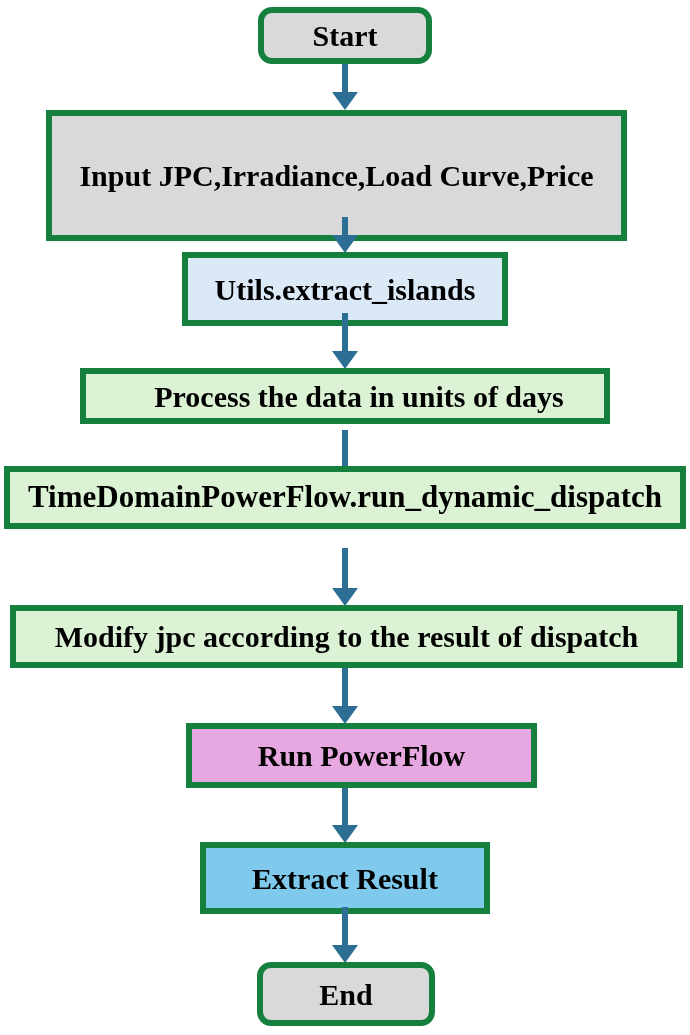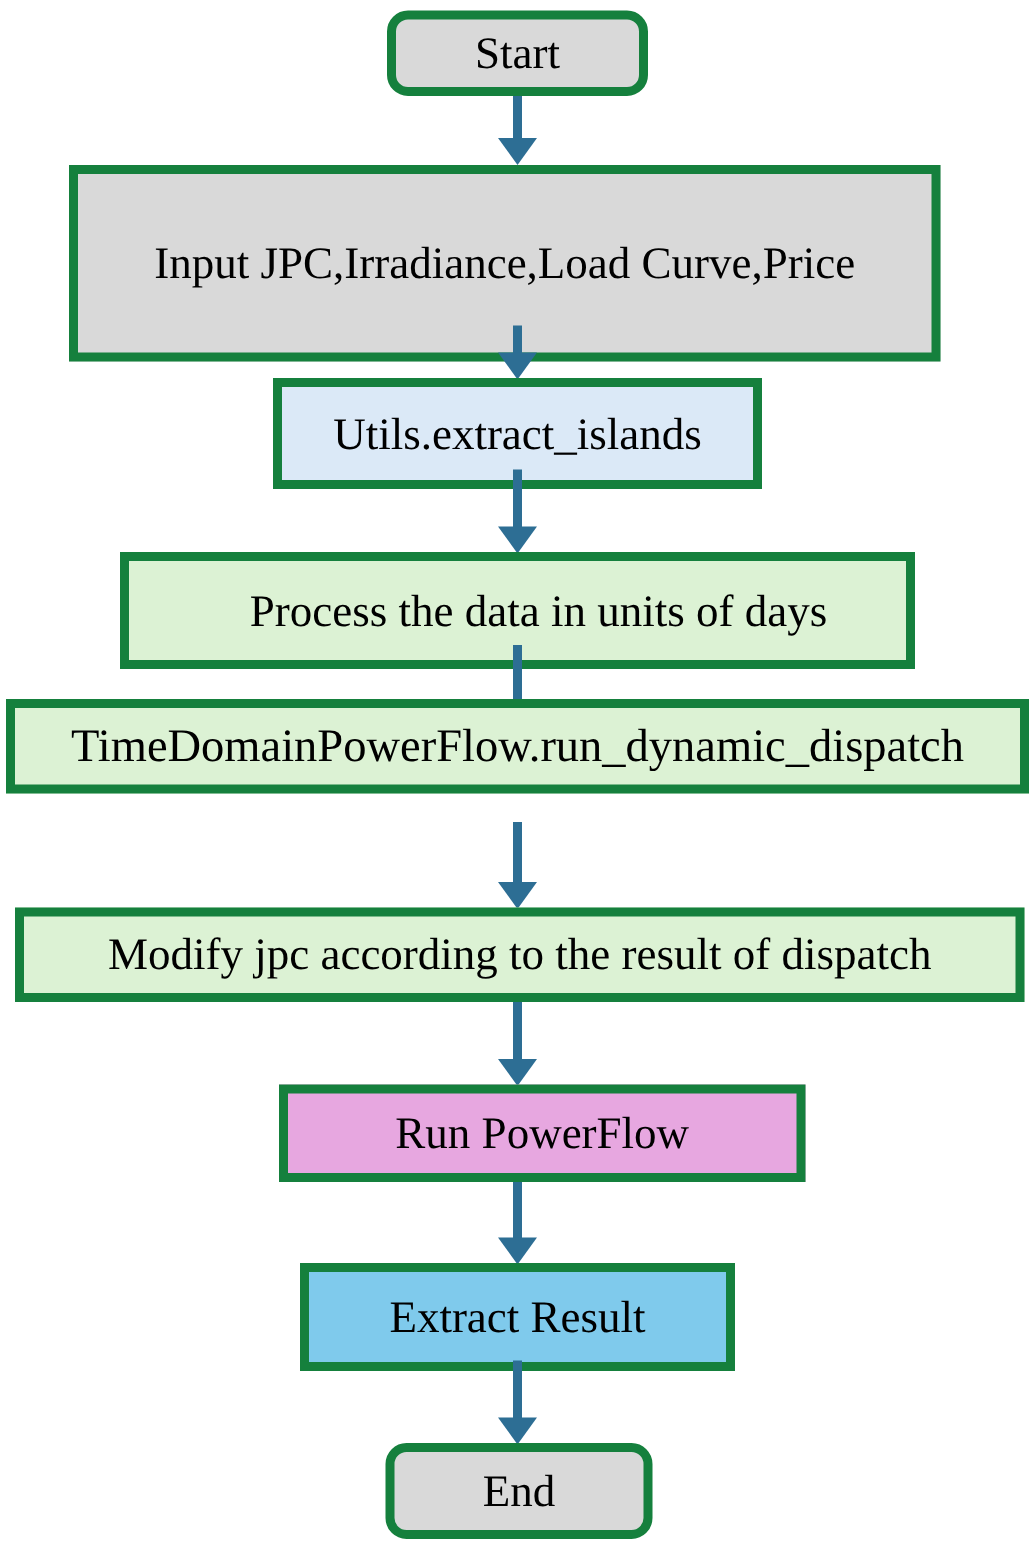--- a/index.html
+++ b/index.html
@@ -16,32 +16,33 @@
     position: absolute;
     box-sizing: border-box;
     border: 6px solid #15803d;
     display: flex;
     align-items: center;
     justify-content: center;
     text-align: center;
     font-size: 30px;
     line-height: 1.1;
     white-space: nowrap;
+    font-weight: bold;
   }
   .node.rounded { border-radius: 14px; border-width: 6px; }
   .fill-gray  { background: #d9d9d9; }
   .fill-blue  { background: #dbe9f7; }
   .fill-green { background: #dcf2d4; }
   .fill-pink  { background: #e7a7e0; }
   .fill-sky   { background: #7fcaec; }
 
   #n-start   { left: 258px; top: 7px;   width: 174px; height: 57px;  }
   #n-input   { left: 46px;  top: 110px; width: 581px; height: 131px; }
   #n-utils   { left: 182px; top: 252px; width: 326px; height: 74px;  }
-  #n-process { left: 80px;  top: 368px; width: 530px; height: 78px; padding-left: 28px;  }
+  #n-process { left: 80px;  top: 368px; width: 530px; height: 56px; padding-left: 28px;  }
   #n-tdpf    { left: 4px;   top: 466px; width: 682px; height: 63px;  font-size: 31px; }
   #n-modify  { left: 10px;  top: 605px; width: 673px; height: 63px;  }
   #n-runpf   { left: 186px; top: 723px; width: 351px; height: 65px;  }
   #n-extract { left: 200px; top: 842px; width: 290px; height: 72px;  }
   #n-end     { left: 257px; top: 962px; width: 178px; height: 64px;  }
 
   .arrow { position: absolute; left: 330px; width: 30px; }
   .arrow .stem {
     position: absolute;
     left: 12px; top: 0;

